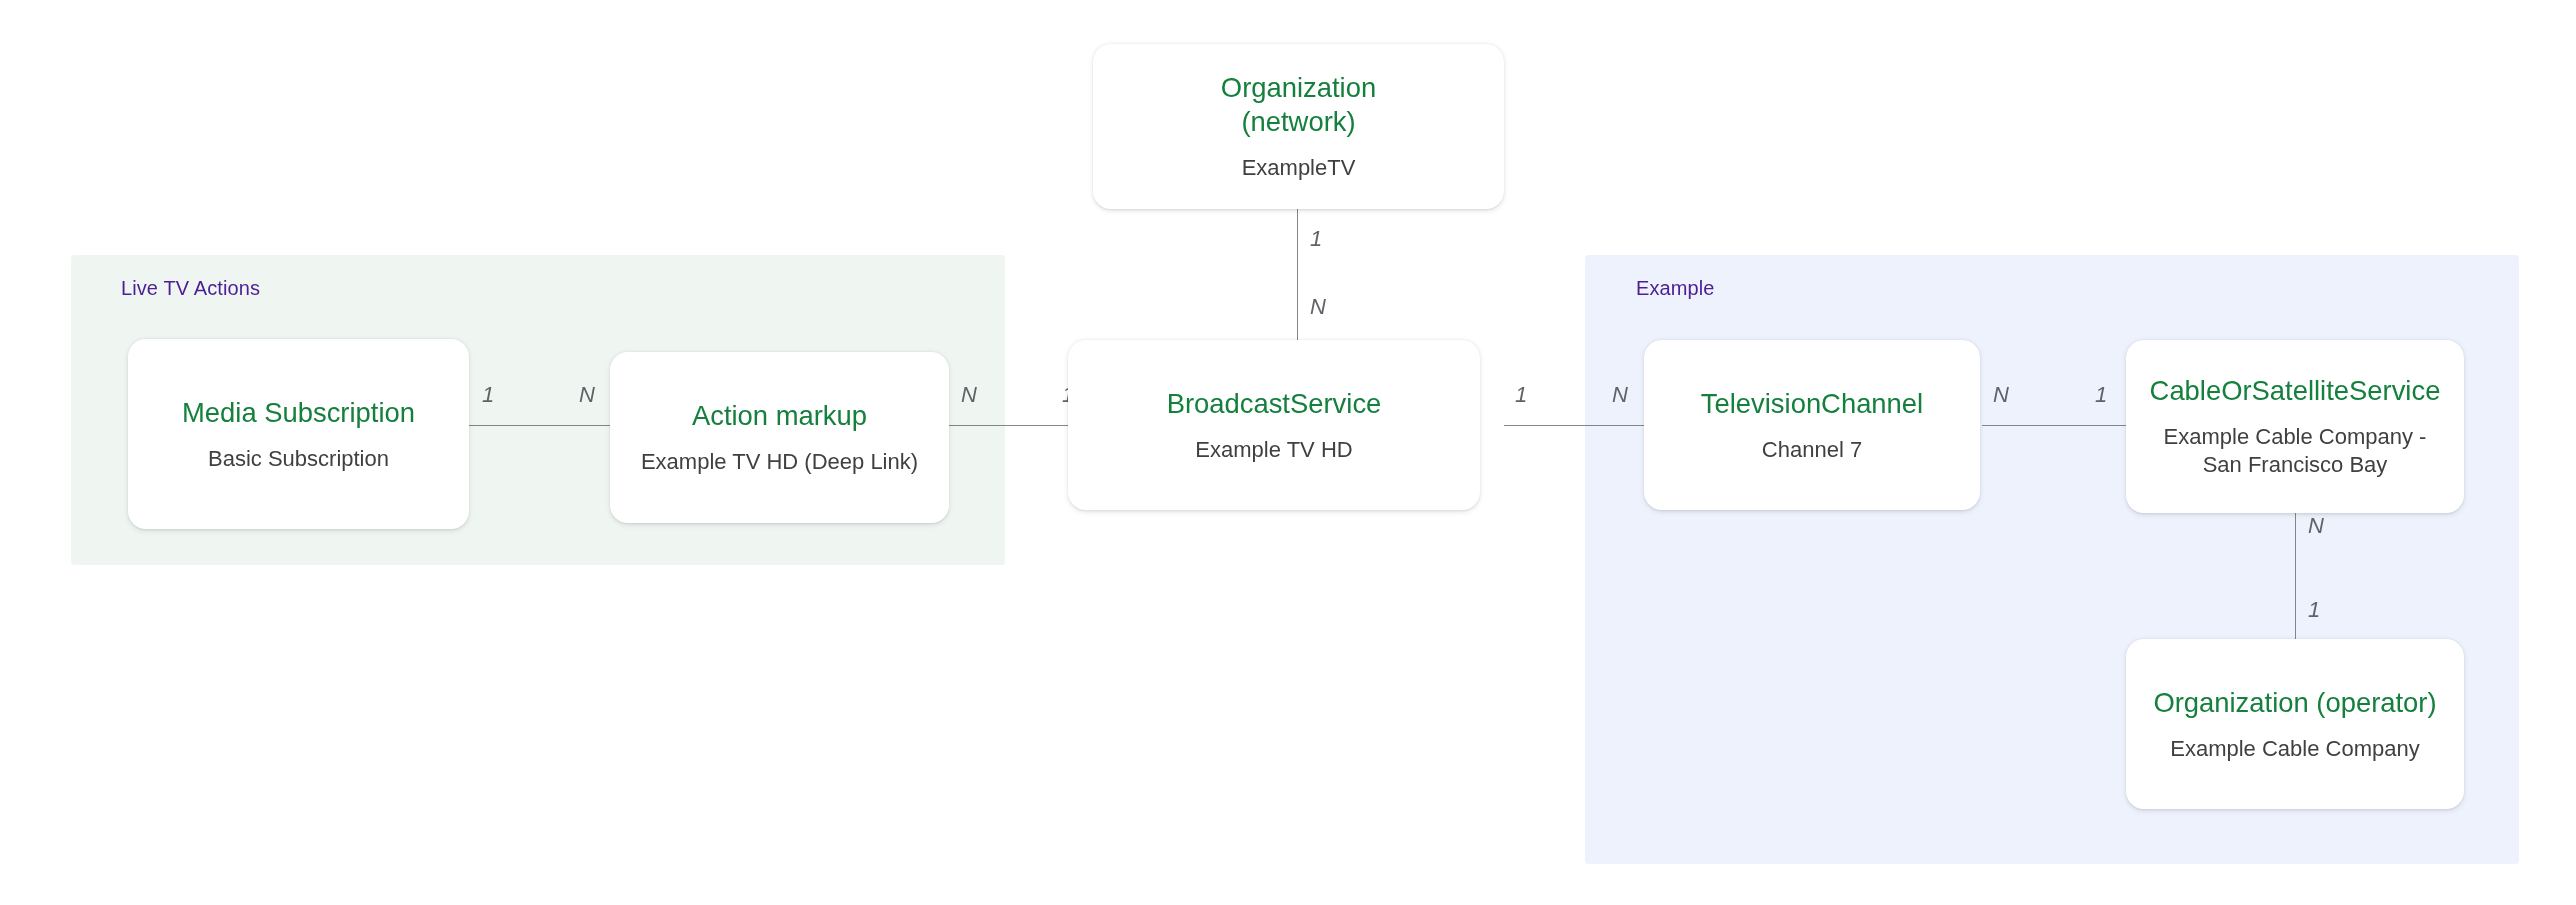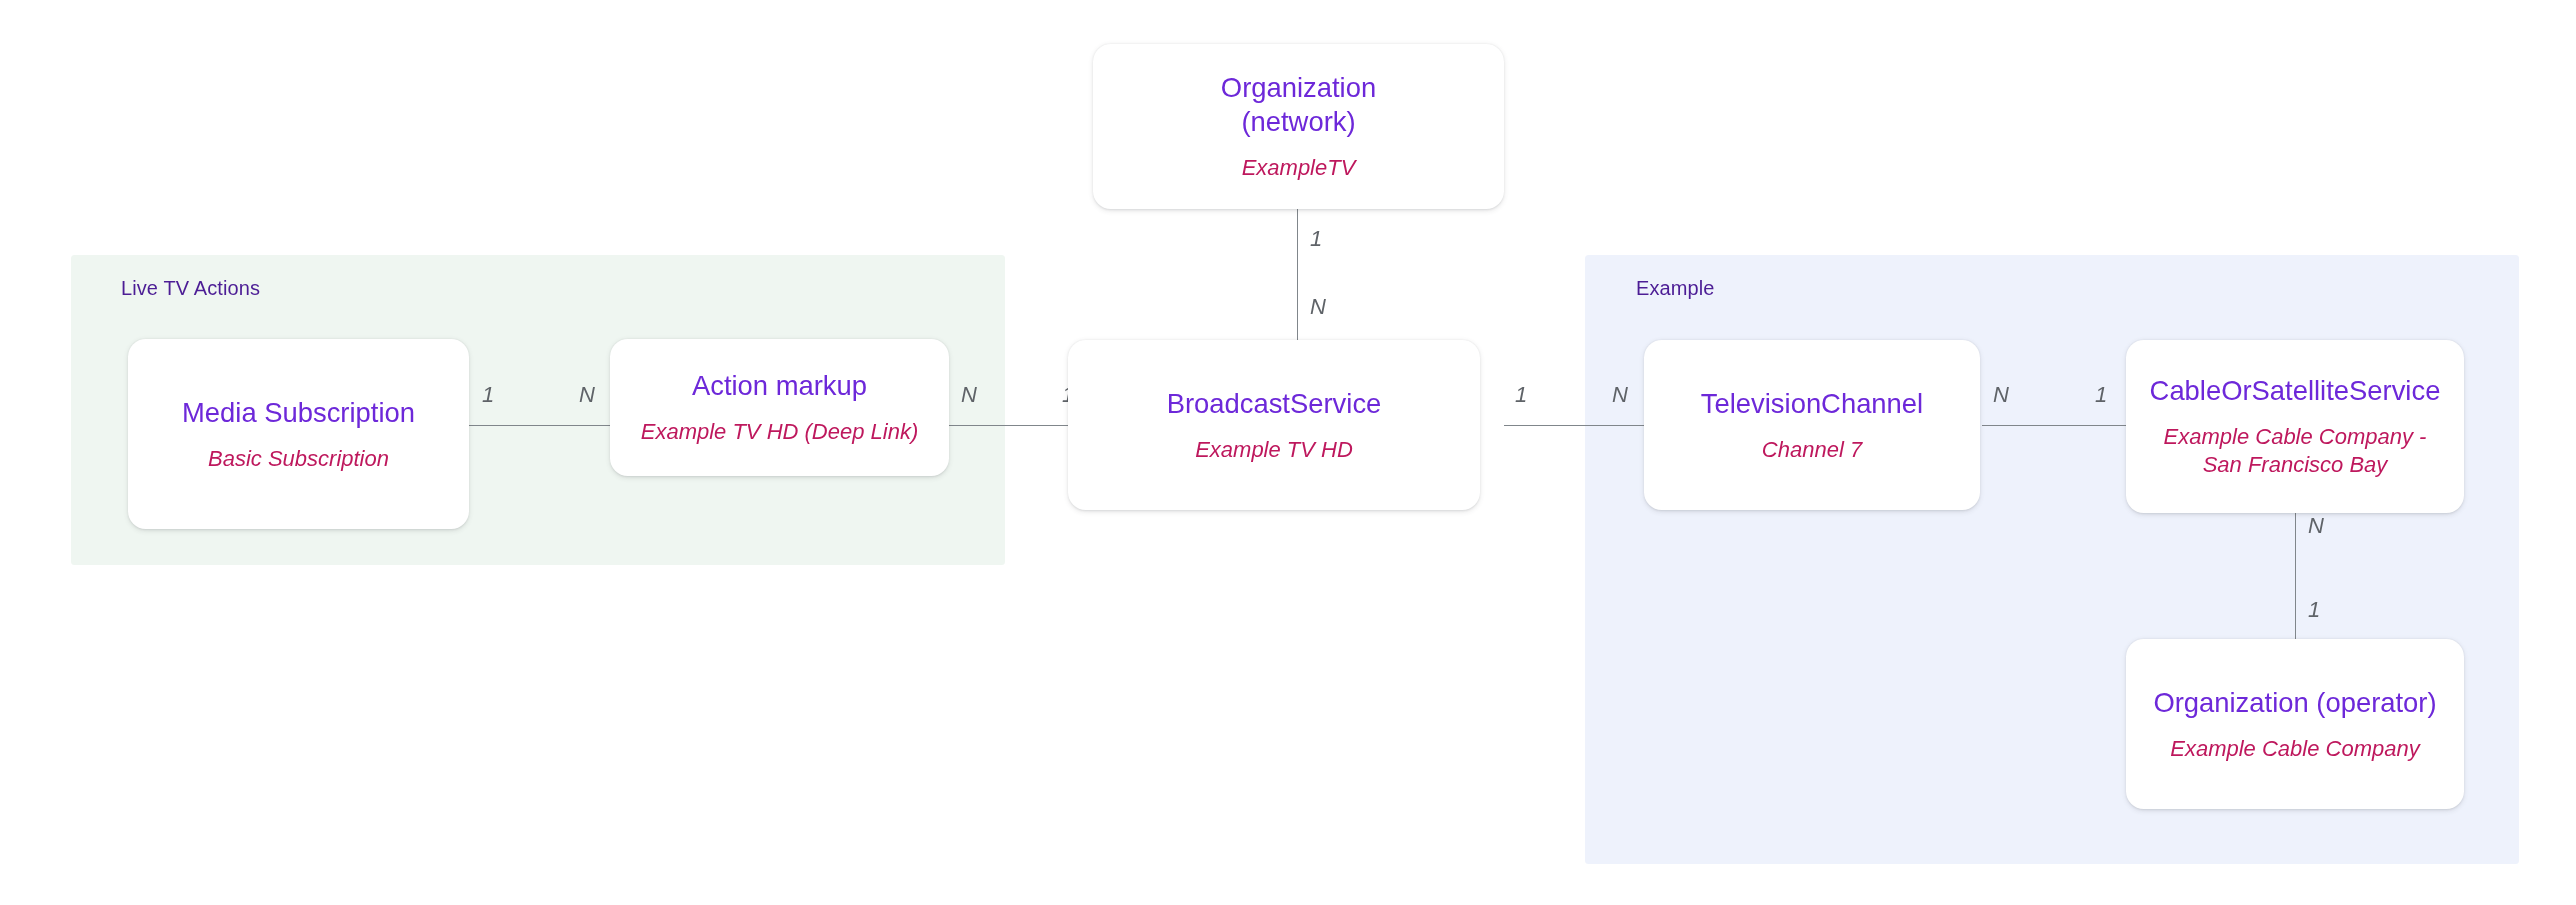--- a/index.html
+++ b/index.html
@@ -42,33 +42,32 @@
     flex-direction: column;
     align-items: center;
     justify-content: center;
     box-sizing: border-box;
     padding: 8.8px 16px;
   }
   .node-title {
     font-size: 27.4px;
     line-height: 1.24;
     font-weight: 400;
-    color: #6d28d9;
+    color: #15803d;
     text-align: center;
     white-space: pre-line;
   }
   .node-sub {
     margin-top: 15px;
     font-size: 22px;
     line-height: 1.26;
     font-weight: 400;
-    color: #be185d;
+    color: #404040;
     text-align: center;
     white-space: pre-line;
-    font-style: italic;
   }
 
   
   .edge-h {
     position: absolute;
     height: 0;
     border-top: 1.8px solid #80868b;
   }
   .edge-v {
     position: absolute;
@@ -123,21 +122,21 @@
     <div class="node-title">Organization
 (network)</div>
     <div class="node-sub">ExampleTV</div>
   </div>
 
   <div class="node" style="left:128px; top:339px; width:341px; height:190px;">
     <div class="node-title">Media Subscription</div>
     <div class="node-sub">Basic Subscription</div>
   </div>
 
-  <div class="node" style="left:610px; top:339px; width:339px; height:137px;">
+  <div class="node" style="left:610px; top:352px; width:339px; height:171px;">
     <div class="node-title">Action markup</div>
     <div class="node-sub">Example TV HD (Deep Link)</div>
   </div>
 
   <div class="node" style="left:1068px; top:340px; width:412px; height:170px;">
     <div class="node-title">BroadcastService</div>
     <div class="node-sub">Example TV HD</div>
   </div>
 
   <div class="node" style="left:1644px; top:340px; width:336px; height:170px;">

